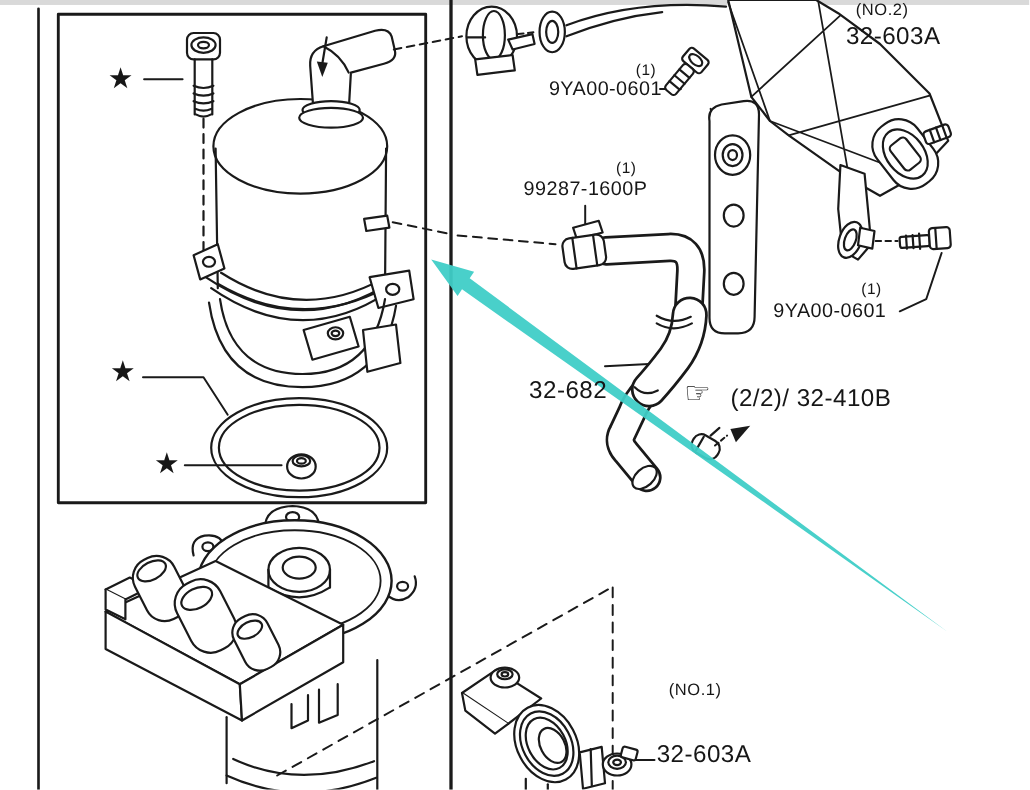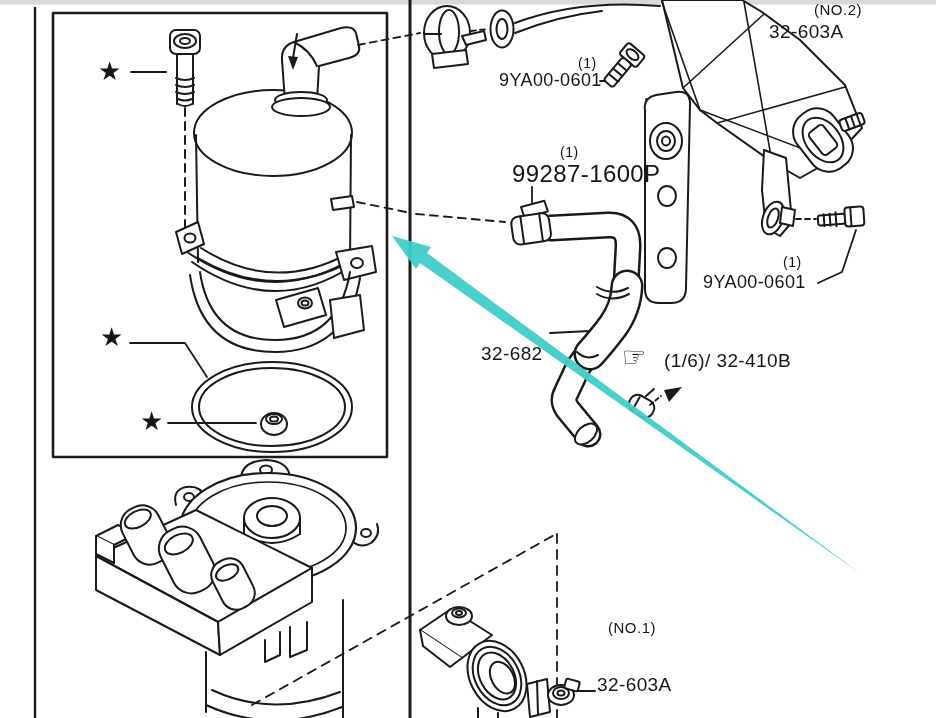--- a/index.html
+++ b/index.html
@@ -2,21 +2,21 @@
 <html><head>
 <meta charset="utf-8">
 <style>
   html,body{margin:0;padding:0;background:#fff;}
   .stage{
     position:relative;width:936px;height:718px;overflow:hidden;background:#ffffff;
     font-family:"Liberation Sans","DejaVu Sans",sans-serif;color:#141414;
   }
   .stage svg{position:absolute;left:0;top:0;}
   .lbl{position:absolute;white-space:nowrap;color:#161616;line-height:1;}
-  .part{font-size:19px;letter-spacing:.4px;font-weight:500;}
+  .part{font-size:22px;letter-spacing:.4px;font-weight:500;}
   .qty{font-size:14px;letter-spacing:.5px;}
   .no{font-size:15px;letter-spacing:.5px;}
   .star{font-size:26px;}
   .hand{font-size:27px;}
 </style>
 </head>
 <body>
 
 <div class="stage">
 
@@ -271,33 +271,33 @@
     <polygon points="682,387 664,390 669,402" fill="#1a1a1a" stroke="none"></polygon>
   </g>
 
   <polygon points="392,236 431,247 427,253 861,574 420,263 416,269" fill="#3fcdc7" stroke="none" opacity="0.95"></polygon>
 </svg>
 
   <div class="lbl star" style="left:98px;top:58px;">★</div>
   <div class="lbl star" style="left:100px;top:324px;">★</div>
   <div class="lbl star" style="left:140px;top:408px;">★</div>
 
-  <div class="lbl no" style="left:814px;top:2px;">(NO.2)</div>
+  <div class="lbl no" style="left:778px;top:2px;">(NO.2)</div>
   <div class="lbl part" style="left:769px;top:22px;">32-603A</div>
 
   <div class="lbl qty" style="left:578px;top:56px;">(1)</div>
   <div class="lbl part" style="left:499px;top:71px;font-size:18px;">9YA00-0601</div>
 
   <div class="lbl qty" style="left:560px;top:145px;">(1)</div>
-  <div class="lbl part" style="left:476px;top:162px;font-size:24px;margin-left:36px;">99287-1600P</div>
+  <div class="lbl part" style="left:476px;top:162px;font-size:18px;">99287-1600P</div>
 
   <div class="lbl part" style="left:481px;top:344px;">32-682</div>
 
   <div class="lbl qty" style="left:783px;top:255px;">(1)</div>
   <div class="lbl part" style="left:703px;top:273px;font-size:18px;">9YA00-0601</div>
 
   <div class="lbl hand" style="left:622px;top:344px;">☞</div>
-  <div class="lbl part" style="left:664px;top:351px;">(1/6)/ 32-410B</div>
+  <div class="lbl part" style="left:664px;top:351px;">(2/2)/ 32-410B</div>
 
   <div class="lbl no" style="left:608px;top:620px;">(NO.1)</div>
   <div class="lbl part" style="left:597px;top:675px;">32-603A</div>
 
 </div>
 
 </body></html>

